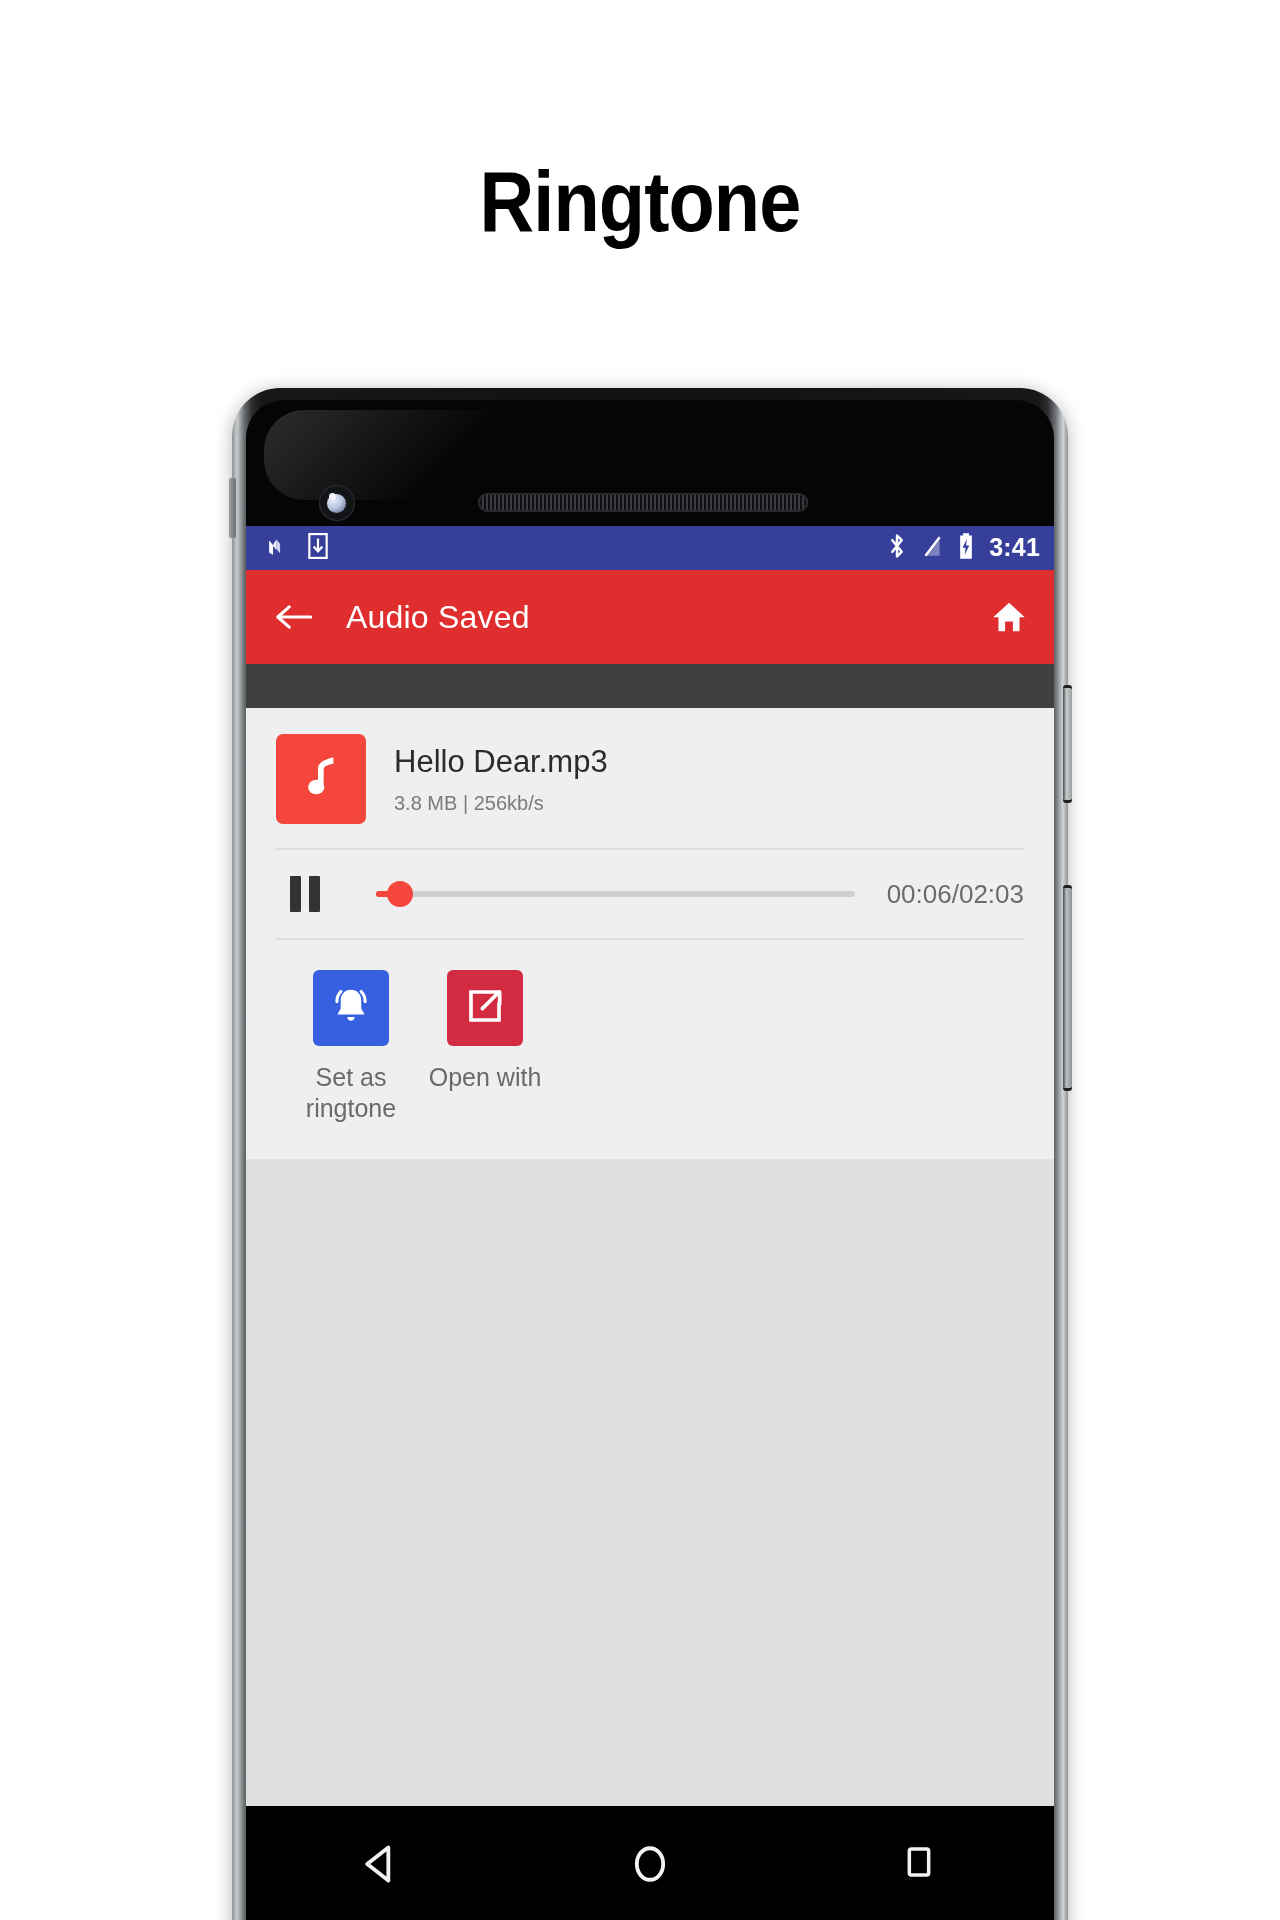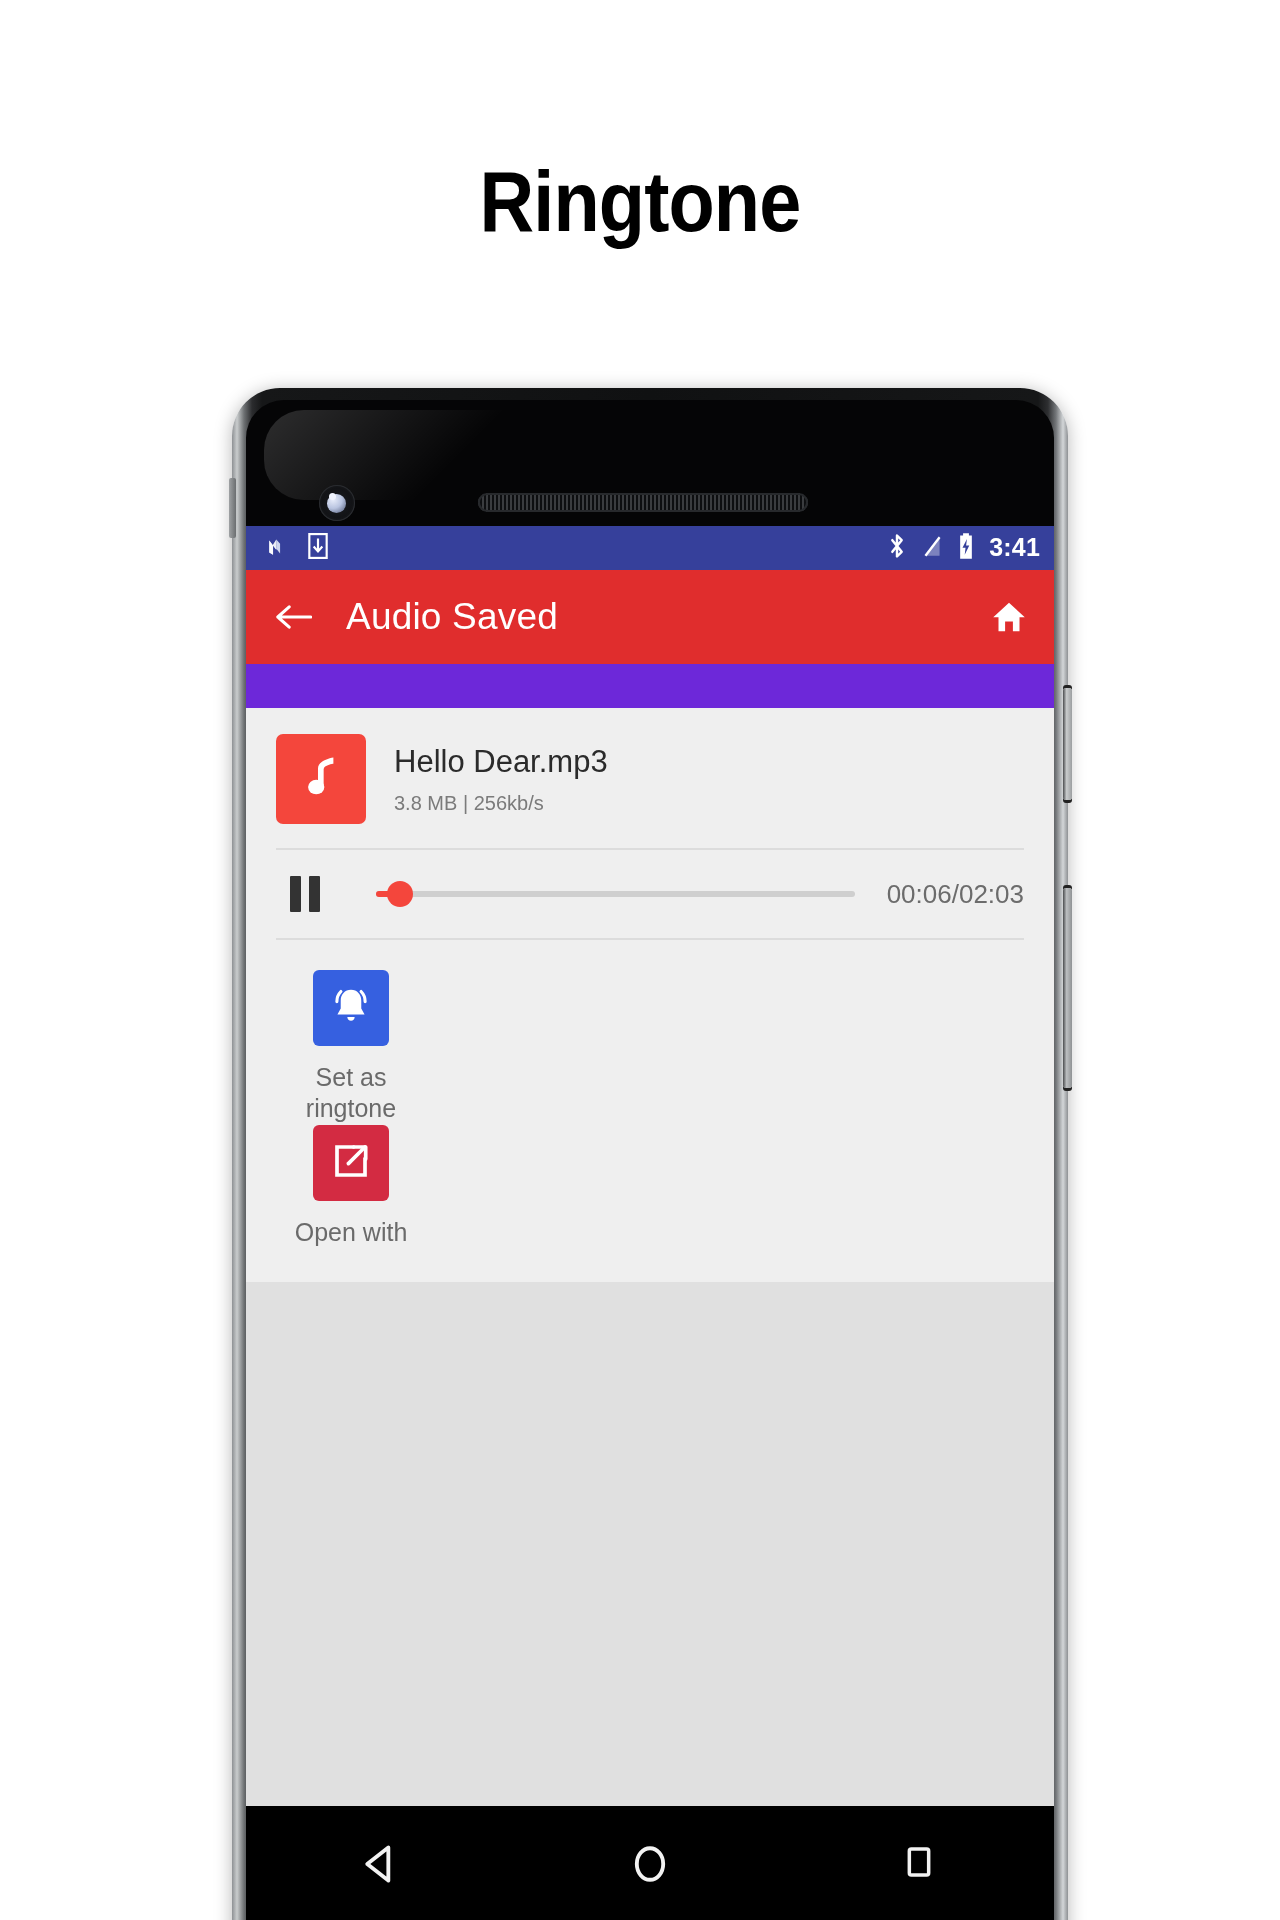--- a/index.html
+++ b/index.html
@@ -175,21 +175,21 @@
   
   .app-bar {
     height: 94px;
     background: #e02d2d;
     display: flex;
     align-items: center;
     padding: 0 26px 0 28px;
   }
   .app-bar-title {
     color: #ffffff;
-    font-size: 37px;
+    font-size: 32px;
     margin-left: 34px;
     letter-spacing: 0.2px;
   }
   .app-bar-spacer { flex: 1; }
   .icon-btn { display: flex; align-items: center; justify-content: center; cursor: pointer; }
 
   
   .card {
     background: #efefef;
     padding: 0 0 28px 0;
@@ -285,21 +285,20 @@
     color: #6c6c6c;
     white-space: nowrap;
     flex: 0 0 auto;
     text-align: right;
   }
 
   .actions-row {
     display: flex;
     padding: 30px 0 6px 38px;
     gap: 0;
-    flex-direction: column;
   }
   .action {
     width: 134px;
     display: flex;
     flex-direction: column;
     align-items: center;
     cursor: pointer;
   }
   .action-tile {
     width: 76px;
@@ -345,21 +344,21 @@
 
   <div class="btn-power"></div>
   <div class="btn-volume"></div>
   <div class="btn-left-tray"></div>
 
   <div class="phone-glass">
     <div class="glass-sheen"></div>
     <div class="front-camera"></div>
     <div class="earpiece"></div>
 
-    <div class="screen" style="background: #6d28d9;">
+    <div class="screen" style="background: #404040;">
 
       <div class="status-bar" style="background: rgb(54, 64, 155);">
         <div class="status-left">
           <span>
             <svg width="26" height="26" viewBox="0 0 24 24">
               <path d="M3 18 L3 7 L9.5 15.5 L9.5 6 L13 10 L13 19 L6.5 10.5 L6.5 20 Z" fill="#cfd6ef"></path>
               <path d="M3 18 L3 7 L9.5 15.5 L9.5 6 L6.5 10.5 L6.5 20 Z" fill="#ffffff" opacity="0.9"></path>
             </svg>
           </span>
           <span>

